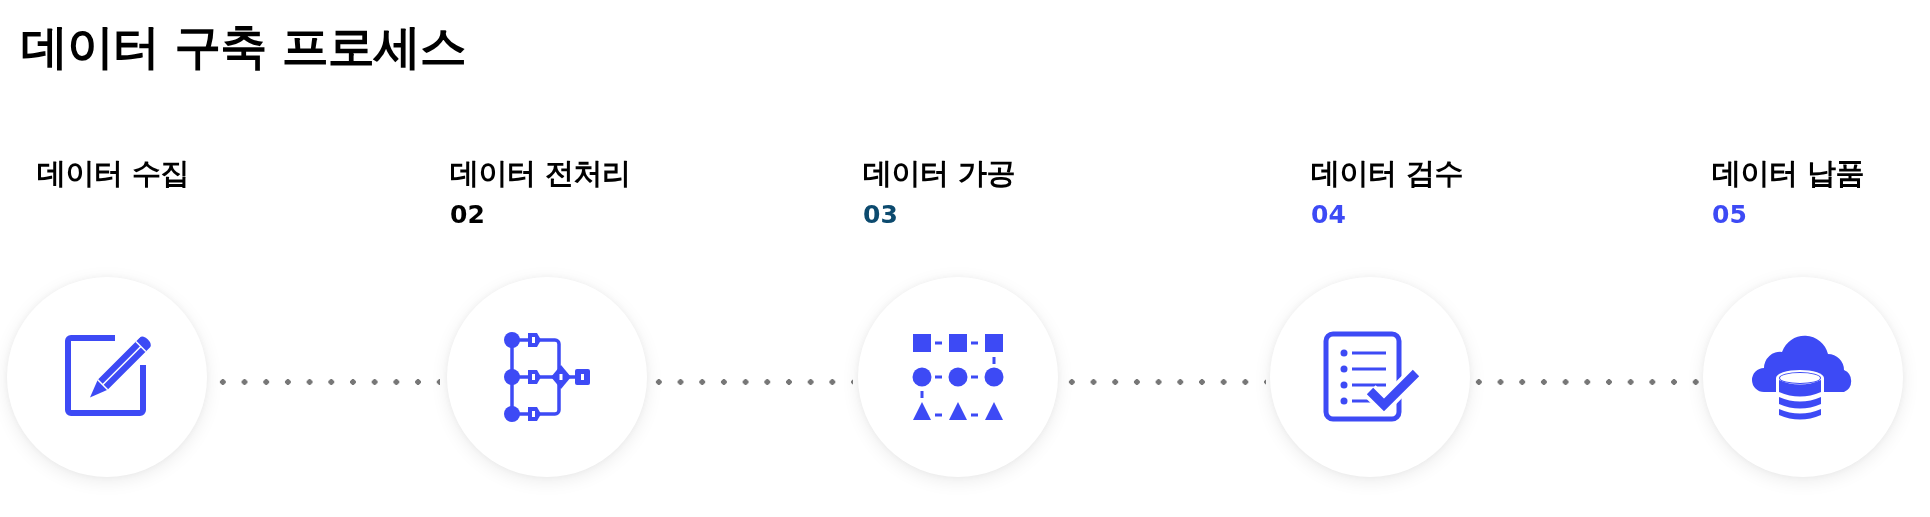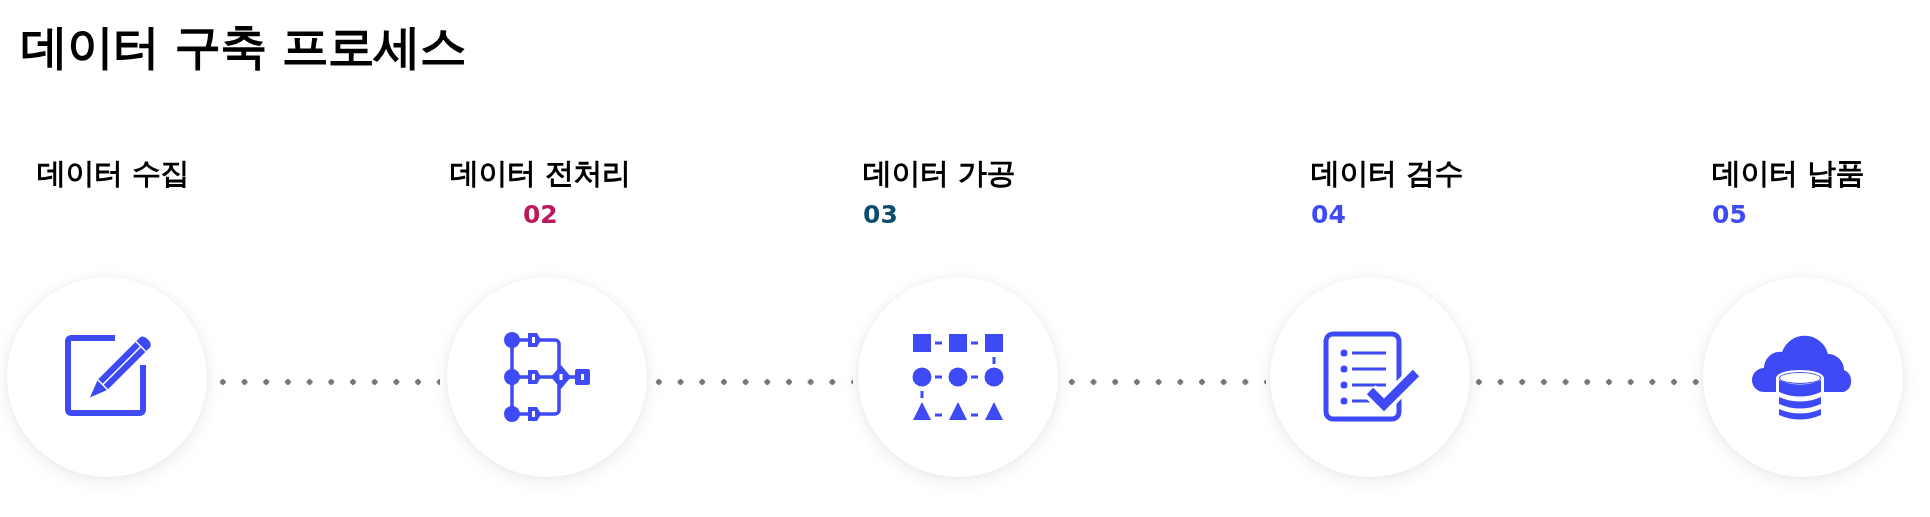--- a/index.html
+++ b/index.html
@@ -37,21 +37,21 @@
 </head>
 <body>
 
 <h1 class="page-title">데이터 구축 프로세스</h1>
 
 <div class="step-head" style="left:37px;">
   <div class="step-label">데이터 수집</div>
 </div>
 <div class="step-head" style="left:450px;">
   <div class="step-label">데이터 전처리</div>
-  <div class="step-num" style="color:#be185d;text-align:center;">02</div>
+  <div class="step-num" style="color:#000000;">02</div>
 </div>
 <div class="step-head" style="left:863px;">
   <div class="step-label">데이터 가공</div>
   <div class="step-num" style="color:#0c4a6e;">03</div>
 </div>
 <div class="step-head" style="left:1276px;margin-left:35px;">
   <div class="step-label">데이터 검수</div>
   <div class="step-num" style="color:#3d4af5;">04</div>
 </div>
 <div class="step-head" style="left:1712px;">

